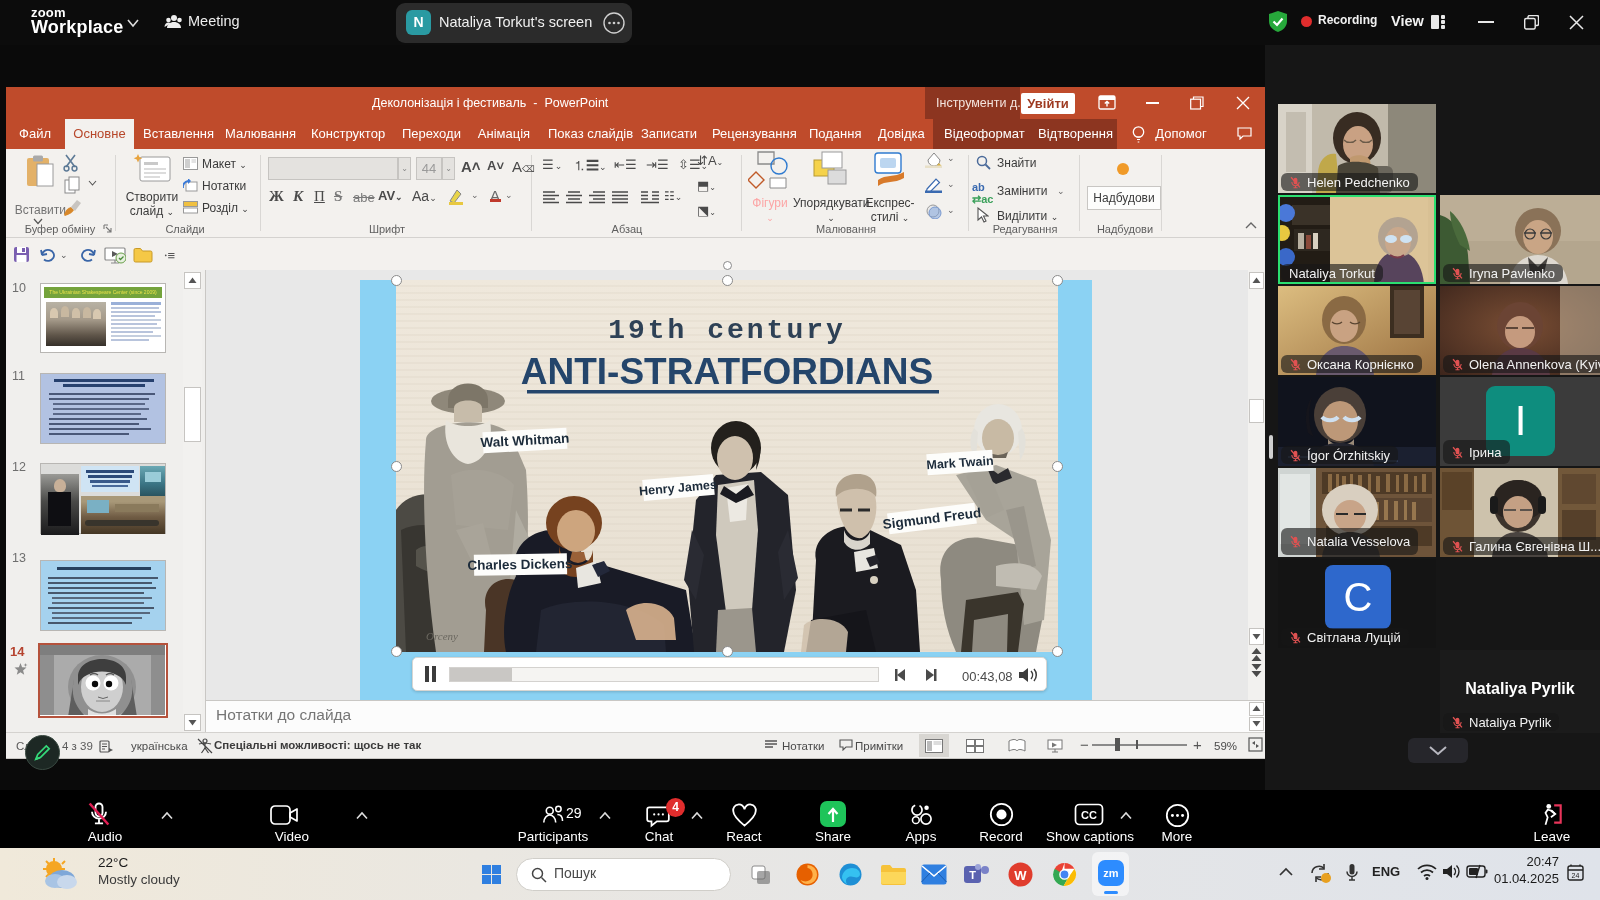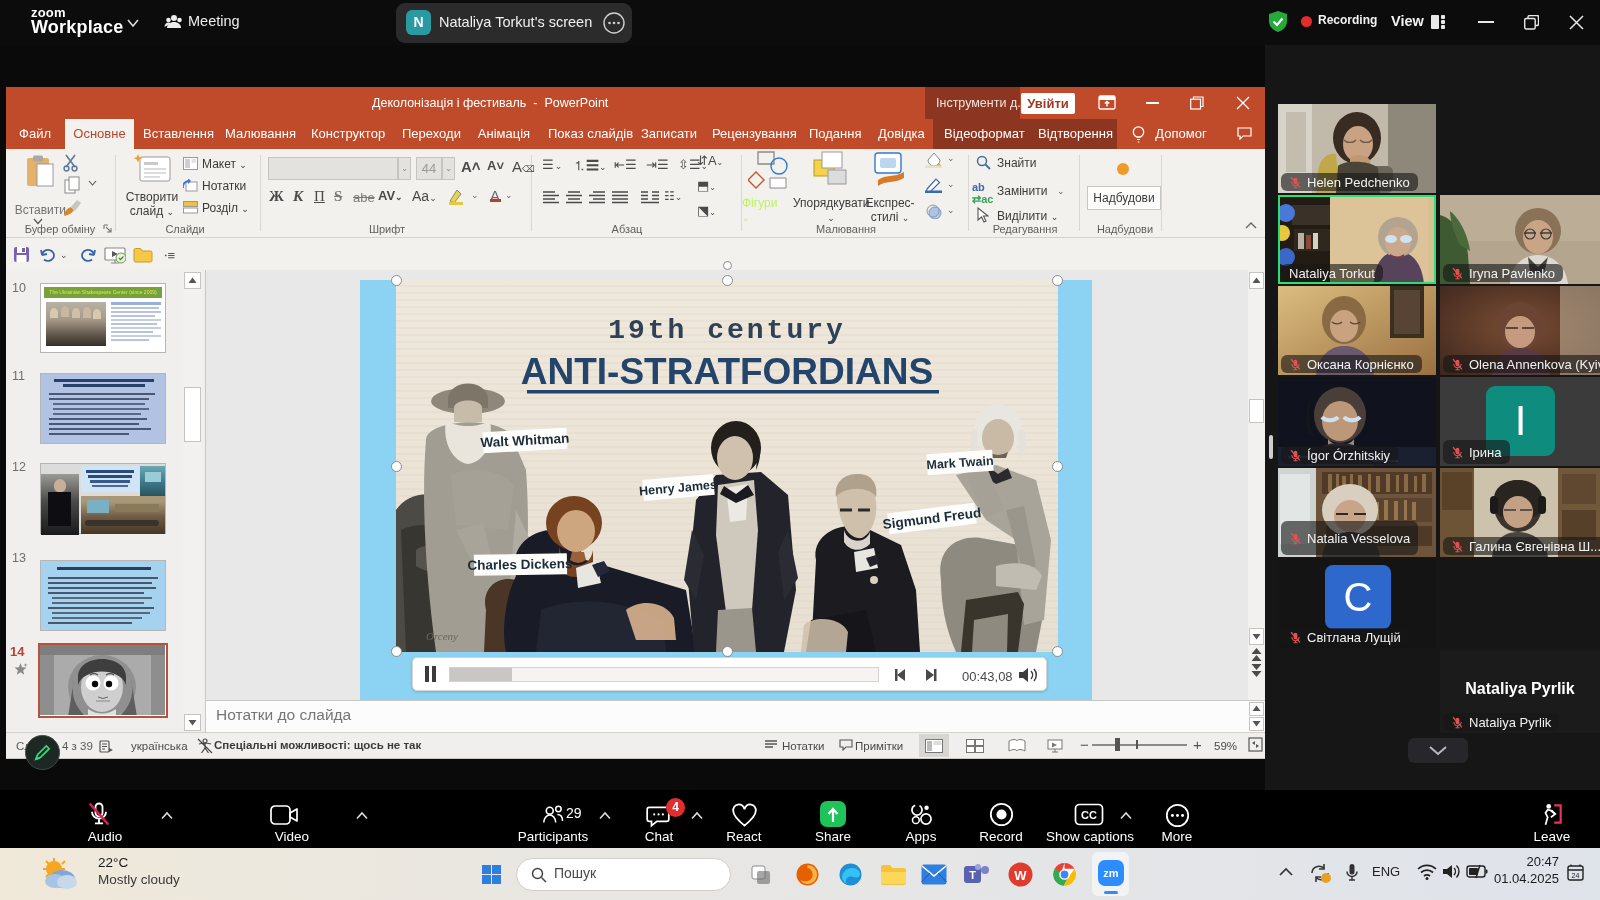--- a/index.html
+++ b/index.html
@@ -229,21 +229,21 @@
 <div class="a" style="left:697px;top:153px;font-size:13px;color:#4a4a4a">⇵A<span style="font-size:8px">⌄</span></div>
 <div class="a" style="left:697px;top:178px;font-size:13px;color:#4a4a4a">⬒<span style="font-size:8px">⌄</span></div>
 <div class="a" style="left:697px;top:203px;font-size:13px;color:#4a4a4a">⬔<span style="font-size:8px">⌄</span></div>
 
 <svg class="a" style="left:748px;top:150px" width="46" height="44" viewBox="0 0 46 44">
       <path d="M10 2 h16 v12 h-16 z" fill="none" stroke="#8a8a8a" stroke-width="1.3"></path>
       <circle cx="31" cy="16" r="8" fill="none" stroke="#2f7bd0" stroke-width="1.4"></circle>
       <path d="M8 22 l8 8 -8 8 -8 -8 z" fill="none" stroke="#c05a28" stroke-width="1.4"></path>
       <path d="M22 28 h16 v10 h-16 z" fill="#fff" stroke="#8a8a8a"></path>
     </svg>
-<div class="a" style="left:742px;top:196px;width:56px;font-size:12px;color:#bef264">Фігури<br><span style="font-size:9px">⌄</span></div>
+<div class="a" style="left:742px;top:196px;width:56px;text-align:center;font-size:12px;color:#fca5a5">Фігури<br><span style="font-size:9px">⌄</span></div>
 <svg class="a" style="left:812px;top:150px" width="38" height="38" viewBox="0 0 38 38">
       <rect x="2" y="10" width="20" height="16" fill="#f5d24a" stroke="#b89a30"></rect>
       <rect x="10" y="2" width="20" height="16" fill="#fff" stroke="#999"></rect>
       <rect x="16" y="20" width="18" height="14" fill="#dcdcdc" stroke="#999"></rect>
     </svg>
 <div class="a" style="left:793px;top:196px;width:76px;text-align:center;font-size:12px;color:#3b3b3b">Упорядкувати<br><span style="font-size:9px">⌄</span></div>
 <svg class="a" style="left:872px;top:150px" width="36" height="38" viewBox="0 0 36 38">
       <rect x="3" y="3" width="26" height="20" rx="3" fill="#fff" stroke="#2f7bd0" stroke-width="1.4"></rect>
       <rect x="8" y="8" width="16" height="10" rx="2" fill="#bcd6f0"></rect>
       <path d="M6 30 c8 -6 16 -2 26 -8 l0 6 c-10 6 -18 2 -26 8 Z" fill="#d87a2a"></path>
@@ -854,21 +854,21 @@
           <rect x="46" y="30" width="108" height="24" fill="#5a4430"></rect>
           <rect x="48" y="58" width="106" height="20" fill="#4e3a26"></rect>
           <path d="M50 6 h4 v18 h-4 Z M58 6 h3 v18 h-3 Z M64 8 h4 v16 h-4 Z M72 6 h3 v18 h-3 Z M80 7 h4 v17 h-4 Z M90 6 h3 v18 h-3 Z M98 8 h4 v16 h-4 Z M108 6 h4 v18 h-4 Z M118 7 h3 v17 h-3 Z M126 6 h4 v18 h-4 Z M136 8 h3 v16 h-3 Z M144 6 h4 v18 h-4 Z" fill="#8a6a44"></path>
           <path d="M52 32 h4 v20 h-4 Z M60 34 h3 v18 h-3 Z M68 32 h4 v20 h-4 Z M78 33 h3 v19 h-3 Z M88 32 h4 v20 h-4 Z M98 34 h3 v18 h-3 Z M106 32 h4 v20 h-4 Z M116 33 h4 v19 h-4 Z M126 32 h3 v20 h-3 Z M134 34 h4 v18 h-4 Z" fill="#96764e"></path>
         </g>
         <ellipse cx="72" cy="42" rx="28" ry="26" fill="#d9cfc0"></ellipse>
         <ellipse cx="72" cy="48" rx="16" ry="16" fill="#c8a488"></ellipse>
         <path d="M58 46 h12 M76 46 h12" stroke="#2a2a2a" stroke-width="2"></path>
         <path d="M44 89 C46 72 58 64 72 64 C88 64 100 74 102 89 Z" fill="#3a3632"></path>
       </svg>
-<div class="pill tlab" style="height:34px"><svg class="micoff" viewBox="0 0 16 16">
+<div class="pill tlab" style="height:27px"><svg class="micoff" viewBox="0 0 16 16">
           <path d="M8 2 a2.3 2.3 0 0 1 2.3 2.3 V8 a2.3 2.3 0 0 1 -4.6 0 V4.3 A2.3 2.3 0 0 1 8 2 Z" fill="#e05252"></path>
           <path d="M3.5 7.5 a4.5 4.5 0 0 0 9 0 M8 12 v2.5 M5.5 14.5 h5" stroke="#e05252" stroke-width="1.3" fill="none"></path>
           <path d="M2.5 1.5 L13.5 14" stroke="#e05252" stroke-width="1.6"></path>
         </svg>Natalia Vesselova</div>
 </div>
 
 <div class="tile" style="left:1440px;top:468px;width:160px;height:89px">
 <svg width="160" height="89" viewBox="0 0 160 89">
         <rect width="160" height="89" fill="#cdc2ac"></rect>
         <rect x="0" y="0" width="34" height="89" fill="#6e5436"></rect>
@@ -1069,21 +1069,21 @@
     </svg>
 <svg class="a" style="left:1308px;top:862px" width="24" height="22" viewBox="0 0 24 22">
       <path d="M4 11 a7 7 0 0 1 12 -4.5 M20 11 a7 7 0 0 1 -12 4.5" stroke="#333" stroke-width="1.6" fill="none"></path>
       <path d="M16 2 v5 h-5 M8 20 v-5 h5" stroke="#333" stroke-width="1.6" fill="none"></path>
       <circle cx="18" cy="16" r="5" fill="#e8a020"></circle>
     </svg>
 <svg class="a" style="left:1344px;top:863px" width="16" height="20" viewBox="0 0 16 20">
       <path d="M8 1 a2.5 2.5 0 0 1 2.5 2.5 V9 a2.5 2.5 0 0 1 -5 0 V3.5 A2.5 2.5 0 0 1 8 1 Z" fill="#333"></path>
       <path d="M3 8.5 a5 5 0 0 0 10 0 M8 13.5 V17 M5 17 h6" stroke="#333" stroke-width="1.5" fill="none"></path>
     </svg>
-<div class="a" style="left:1372px;top:864px;font-size:13px;color:#222;font-weight:normal">ENG</div>
+<div class="a" style="left:1372px;top:864px;font-size:13px;color:#222;font-weight:bold">ENG</div>
 <svg class="a" style="left:1417px;top:864px" width="20" height="16" viewBox="0 0 20 16">
       <path d="M1 5 a13 13 0 0 1 18 0 M4 8.5 a9 9 0 0 1 12 0 M7 12 a5 5 0 0 1 6 0" stroke="#222" stroke-width="1.7" fill="none"></path>
       <circle cx="10" cy="14.5" r="1.5" fill="#222"></circle>
     </svg>
 <svg class="a" style="left:1442px;top:863px" width="19" height="17" viewBox="0 0 19 17">
       <path d="M1 6 h4 l5 -4 v13 l-5 -4 h-4 Z" fill="#222"></path>
       <path d="M12 5 a5 5 0 0 1 0 7 M14.5 2.5 a8.5 8.5 0 0 1 0 12" stroke="#222" stroke-width="1.4" fill="none"></path>
     </svg>
 <svg class="a" style="left:1466px;top:864px" width="22" height="15" viewBox="0 0 22 15">
       <rect x="1" y="2" width="18" height="11" rx="2.5" stroke="#222" stroke-width="1.4" fill="none"></rect>

